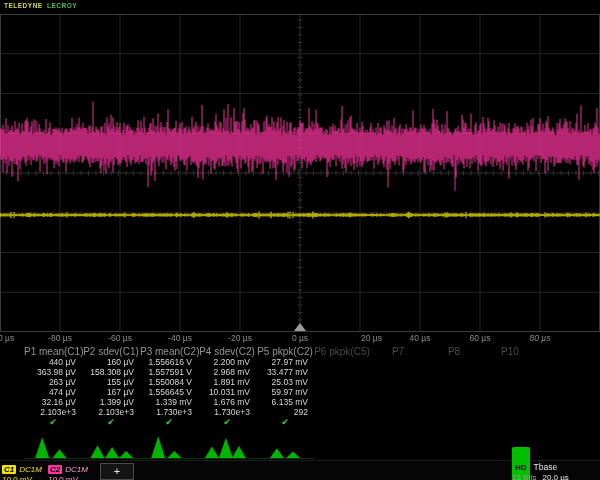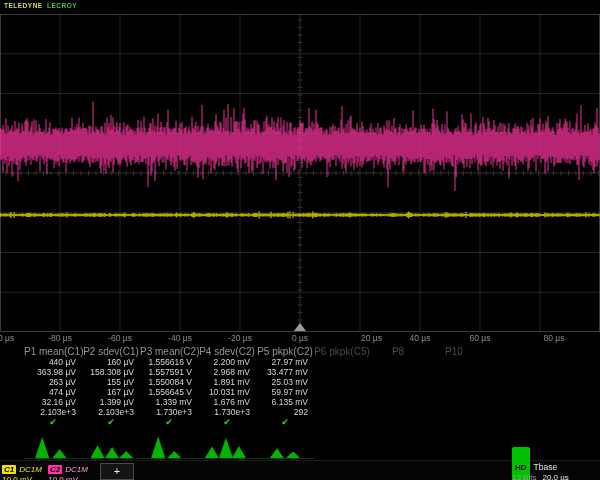--- a/index.html
+++ b/index.html
@@ -233,21 +233,21 @@
   <div class="time-axis" id="time-axis">
       <span style="left: -22px;">-100 µs</span>
       <span style="left: 38px;">-80 µs</span>
       <span style="left: 98px;">-60 µs</span>
       <span style="left: 158px; text-align: center;">-40 µs</span>
       <span style="left: 218px;">-20 µs</span>
       <span style="left: 278px;">0 µs</span>
       <span style="left: 338px; text-align: right;">20 µs</span>
       <span style="left: 398px;">40 µs</span>
       <span style="left: 458px;">60 µs</span>
-      <span style="left: 532px;">80 µs</span>
+      <span style="left: 518px; font-style: italic;">80 µs</span>
     </div>
 
   <div class="measure-table" id="measure-table">
       <div class="mt-col w1">
         <div class="hdr">P1 mean(C1)</div>
         <div class="val">440 µV</div>
         <div class="val">363.98 µV</div>
         <div class="val">263 µV</div>
         <div class="val">474 µV</div>
         <div class="val">32.16 µV</div>
@@ -298,20 +298,30 @@
         <div class="hdr">P6 pkpk(C5)</div>
         <div class="val"></div>
         <div class="val"></div>
         <div class="val"></div>
         <div class="val"></div>
         <div class="val"></div>
         <div class="val"></div>
         <div class="status"></div>
       </div>
       <div class="mt-col w2 inactive">
+        <div class="hdr">P7</div>
+        <div class="val"></div>
+        <div class="val"></div>
+        <div class="val"></div>
+        <div class="val"></div>
+        <div class="val"></div>
+        <div class="val"></div>
+        <div class="status"></div>
+      </div>
+      <div class="mt-col w2 inactive">
         <div class="hdr">P8</div>
         <div class="val"></div>
         <div class="val"></div>
         <div class="val"></div>
         <div class="val"></div>
         <div class="val"></div>
         <div class="val"></div>
         <div class="status"></div>
       </div>
       <div class="mt-col w2 inactive">

